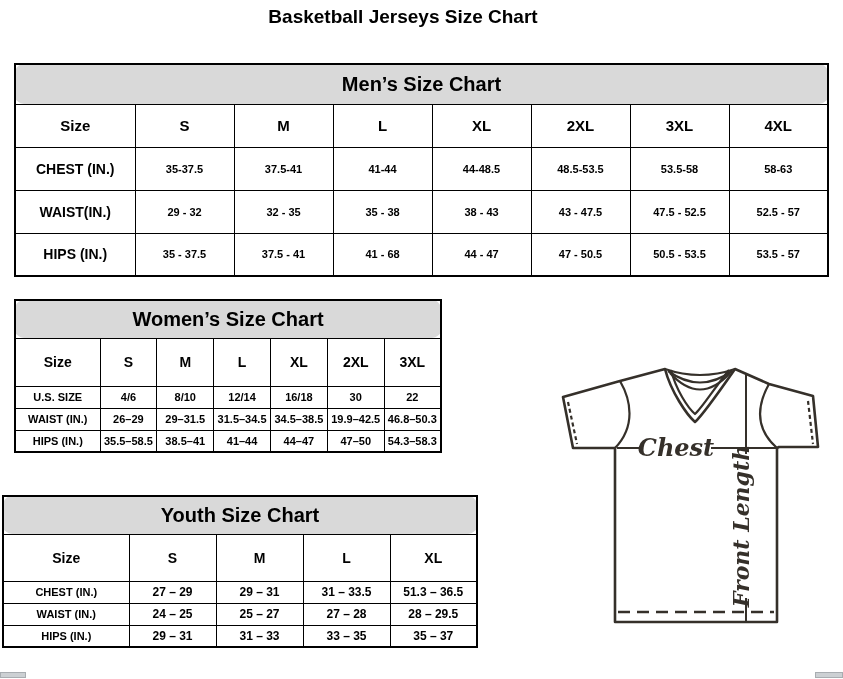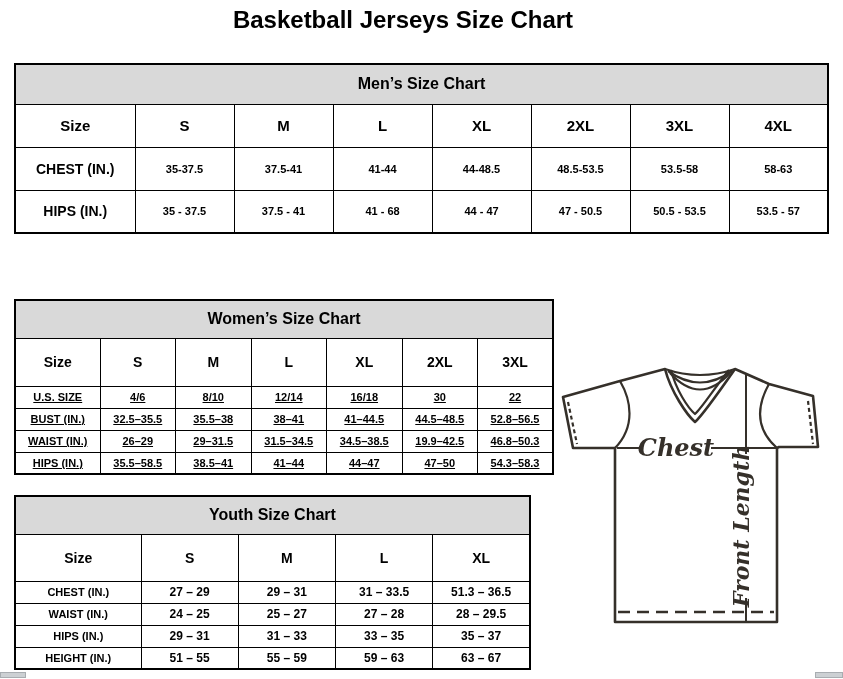--- a/index.html
+++ b/index.html
@@ -1,41 +1,41 @@
 <!DOCTYPE html>
 <html><head>
 <meta charset="utf-8">
 <style>
   html,body{margin:0;padding:0;background:#fff;}
   .page{position:relative;width:843px;height:679px;background:#ffffff;overflow:hidden;
         font-family:"Liberation Sans", sans-serif;color:#000;}
   .title{position:absolute;left:0;top:6px;width:806px;text-align:center;
-         font-size:24px;font-weight:bold;letter-spacing:0px;}
+         font-size:19px;font-weight:bold;letter-spacing:0px;}
   table.tbl{position:absolute;border-collapse:collapse;table-layout:fixed;
             text-align:center;font-weight:bold;border:2px solid #000;}
   table.tbl th,table.tbl td{border:1px solid #000;padding:0;overflow:hidden;white-space:nowrap;}
-  tr.band th{background:#d9d9d9;font-size:16px;}
+  tr.band th{background:#d9d9d9;font-size:20px;border-radius:9px;}
   
   table.mens{left:14px;top:63px;width:815px;}
   .mens tr.band{height:40px;}
   .mens tr.hdr{height:43px;}
   .mens tr.data{height:43px;}
   .mens tr.hdr th{font-size:15px;}
   .mens td{font-size:11px;}
   .mens td.lbl{font-size:14px;}
   
-  table.womens{left:14px;top:299px;width:540px;padding-left:11px;}
+  table.womens{left:14px;top:299px;width:428px;padding-left:11px;}
   .womens tr.band{height:38px;}
   .womens tr.hdr{height:48px;}
   .womens tr.data{height:22px;}
   .womens tr.hdr th{font-size:14px;}
-  .womens td{font-size:11px;text-decoration:underline;}
+  .womens td{font-size:11px;}
   .womens td.lbl{font-size:11px;}
   
-  table.youth{left:14px;top:495px;width:517px;}
+  table.youth{left:2px;top:495px;width:476px;}
   .youth tr.band{height:38px;}
   .youth tr.hdr{height:47px;}
   .youth tr.data{height:22px;}
   .youth tr.hdr th{font-size:14px;}
   .youth td{font-size:12px;}
   .youth td.lbl{font-size:11px;}
   
   .jersey{position:absolute;left:552px;top:358px;}
   .jersey .ln{fill:none;stroke:#35302a;stroke-linejoin:round;stroke-linecap:butt;}
   .jersey text{font-family:"DejaVu Serif", serif;font-style:italic;font-weight:bold;fill:#35302a;}
@@ -80,20 +80,30 @@
       <td class="lbl">CHEST (IN.)</td>
       <td>35-37.5</td>
       <td>37.5-41</td>
       <td>41-44</td>
       <td>44-48.5</td>
       <td>48.5-53.5</td>
       <td>53.5-58</td>
       <td>58-63</td>
     </tr>
     <tr class="data">
+      <td class="lbl">WAIST(IN.)</td>
+      <td>29 - 32</td>
+      <td>32 - 35</td>
+      <td>35 - 38</td>
+      <td>38 - 43</td>
+      <td>43 - 47.5</td>
+      <td>47.5 - 52.5</td>
+      <td>52.5 - 57</td>
+    </tr>
+    <tr class="data">
       <td class="lbl">HIPS (IN.)</td>
       <td>35 - 37.5</td>
       <td>37.5 - 41</td>
       <td>41 - 68</td>
       <td>44 - 47</td>
       <td>47 - 50.5</td>
       <td>50.5 - 53.5</td>
       <td>53.5 - 57</td>
     </tr>
     </tbody>
@@ -125,29 +135,20 @@
     <tr class="data">
       <td class="lbl">U.S. SIZE</td>
       <td>4/6</td>
       <td>8/10</td>
       <td>12/14</td>
       <td>16/18</td>
       <td>30</td>
       <td>22</td>
     </tr>
     <tr class="data">
-      <td class="lbl">BUST (IN.)</td>
-      <td>32.5–35.5</td>
-      <td>35.5–38</td>
-      <td>38–41</td>
-      <td>41–44.5</td>
-      <td>44.5–48.5</td>
-      <td>52.8–56.5</td>
-    </tr>
-    <tr class="data">
       <td class="lbl">WAIST (IN.)</td>
       <td>26–29</td>
       <td>29–31.5</td>
       <td>31.5–34.5</td>
       <td>34.5–38.5</td>
       <td>19.9–42.5</td>
       <td>46.8–50.3</td>
     </tr>
     <tr class="data">
       <td class="lbl">HIPS (IN.)</td>
@@ -194,27 +195,20 @@
       <td>27 – 28</td>
       <td>28 – 29.5</td>
     </tr>
     <tr class="data">
       <td class="lbl">HIPS (IN.)</td>
       <td>29 – 31</td>
       <td>31 – 33</td>
       <td>33 – 35</td>
       <td>35 – 37</td>
     </tr>
-    <tr class="data">
-      <td class="lbl">HEIGHT (IN.)</td>
-      <td>51 – 55</td>
-      <td>55 – 59</td>
-      <td>59 – 63</td>
-      <td>63 – 67</td>
-    </tr>
     </tbody>
   </table>
 
   <svg class="jersey" width="280" height="272" viewBox="0 0 280 272">
 
     <path class="ln" stroke-width="2.6" d="M11,39 L68,23 L113,11
          C119,34 135,57 143,64
          C151,57 167,34 183,11
          L217,26 L261,38 L266,89 L227,89
          L225,90 L225,264 L63,264 L63,90 L61,90 L21,90 Z"></path>

